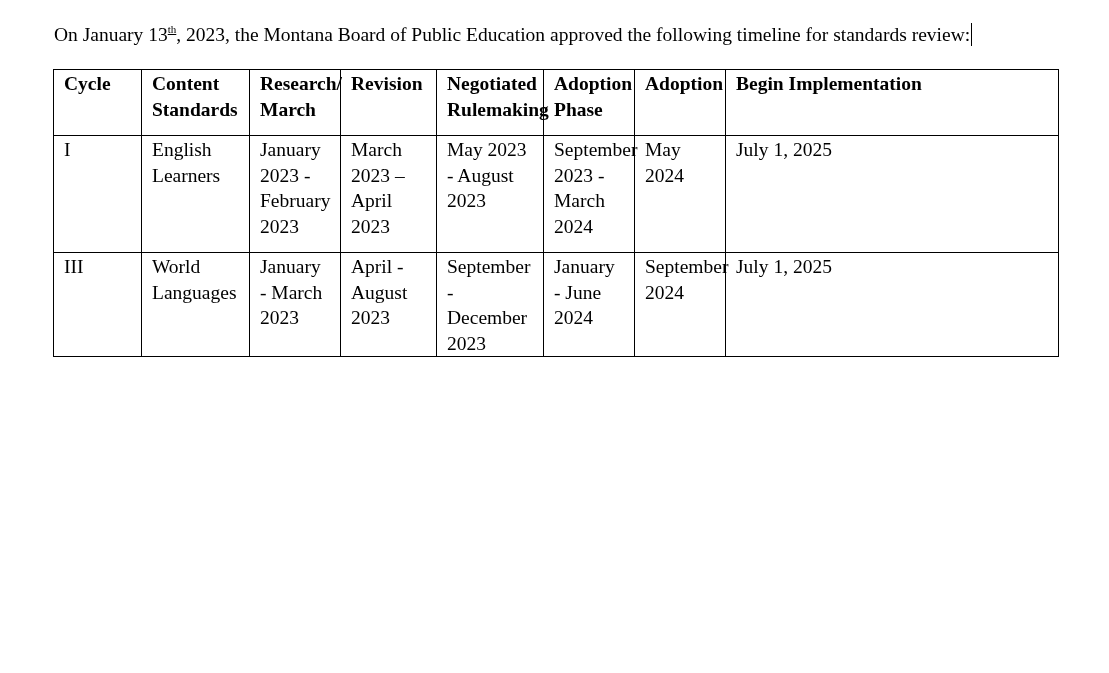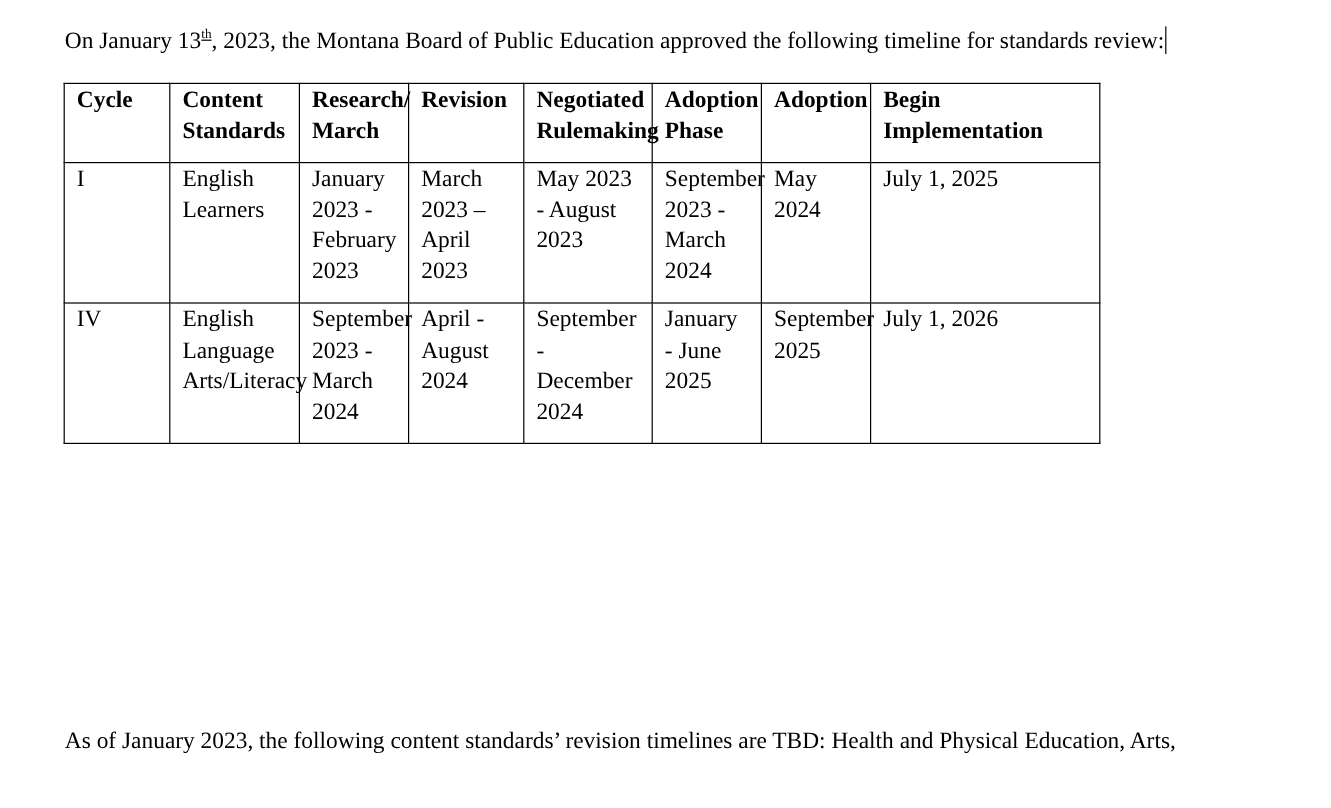--- a/index.html
+++ b/index.html
@@ -37,21 +37,21 @@
     background: #000;
     vertical-align: -5px;
     margin-left: 1px;
   }
   table.timeline {
     position: absolute;
     left: 53px;
     top: 69px;
     border-collapse: collapse;
     table-layout: fixed;
-    width: 864px;
+    width: 1006px;
   }
   table.timeline th, table.timeline td {
     border: 1.5px solid #000;
     vertical-align: top;
     text-align: left;
     padding: 0 10px 0 10px;
     line-height: 25.6px;
     font-size: 19.5px;
   }
   table.timeline th {
@@ -117,28 +117,27 @@
     <tr class="r1">
       <td>I</td>
       <td>English Learners</td>
       <td>January 2023 - February 2023</td>
       <td>March 2023 – April 2023</td>
       <td>May 2023 - August 2023</td>
       <td>September 2023 - March 2024</td>
       <td>May 2024</td>
       <td>July 1, 2025</td>
     </tr>
-    <tr class="r4">
-      <td>IV</td>
-      <td>English Language Arts/Literacy</td>
-      <td>September 2023 - March 2024</td>
-      <td>April - August 2024</td>
-      <td>September - December 2024</td>
-      <td>January - June 2025</td>
-      <td>September 2025</td>
-      <td>July 1, 2026</td>
+    <tr class="r3">
+      <td>III</td>
+      <td>World Languages</td>
+      <td>January - March 2023</td>
+      <td>April - August 2023</td>
+      <td>September - December 2023</td>
+      <td>January - June 2024</td>
+      <td>September 2024</td>
+      <td>July 1, 2025</td>
     </tr>
   </tbody>
 </table>
 
 <div class="outro">
-  <p>As of January 2023, the following content standards’ revision timelines are TBD: Health and Physical Education, Arts,</p>
 </div>
 
 </body></html>

